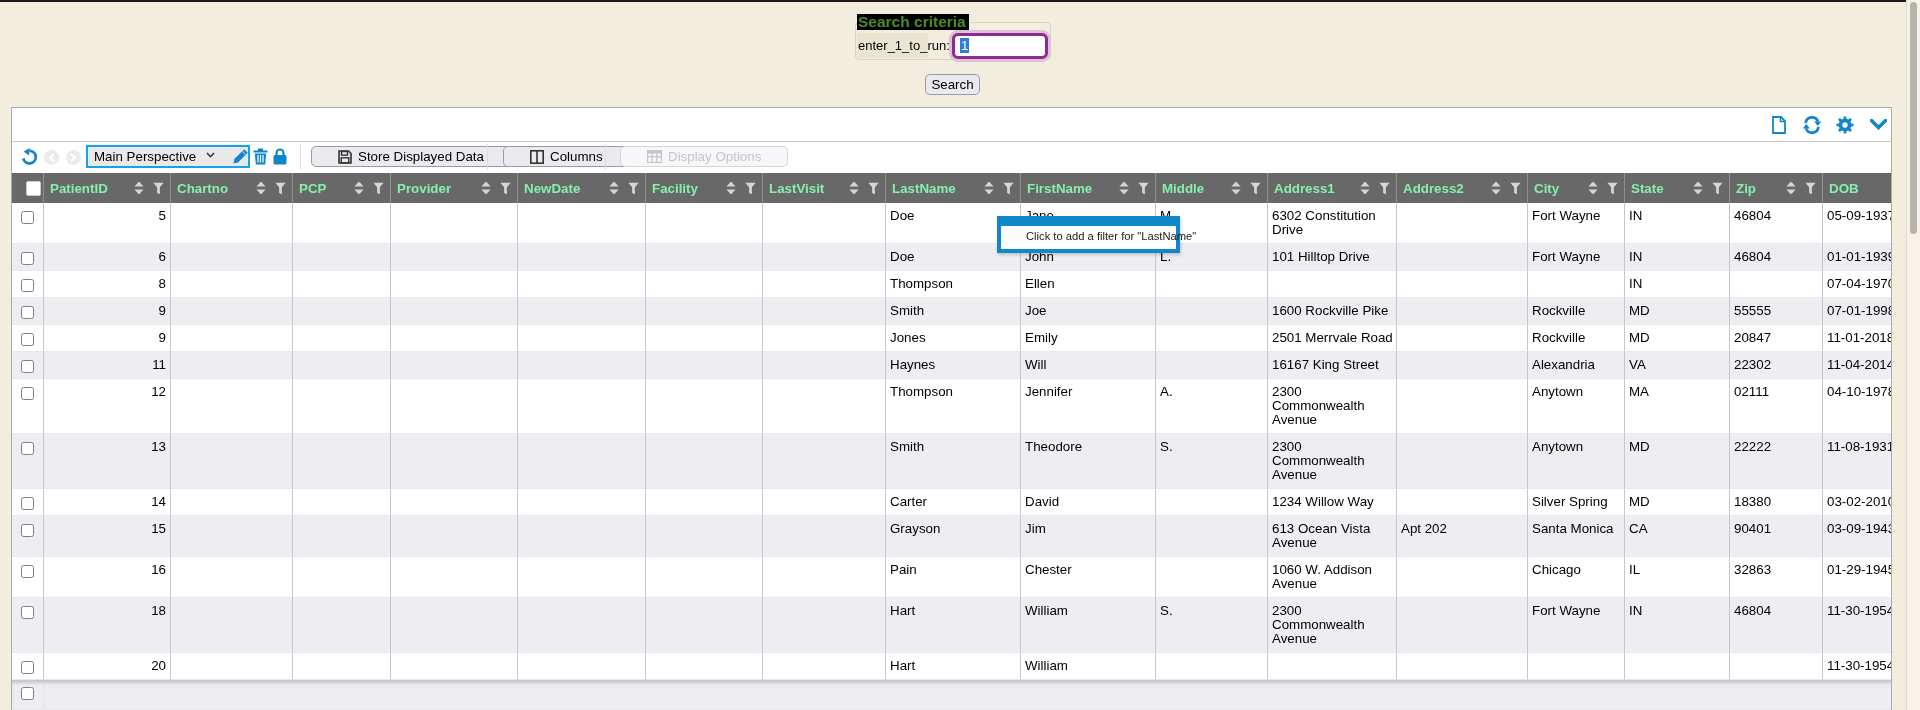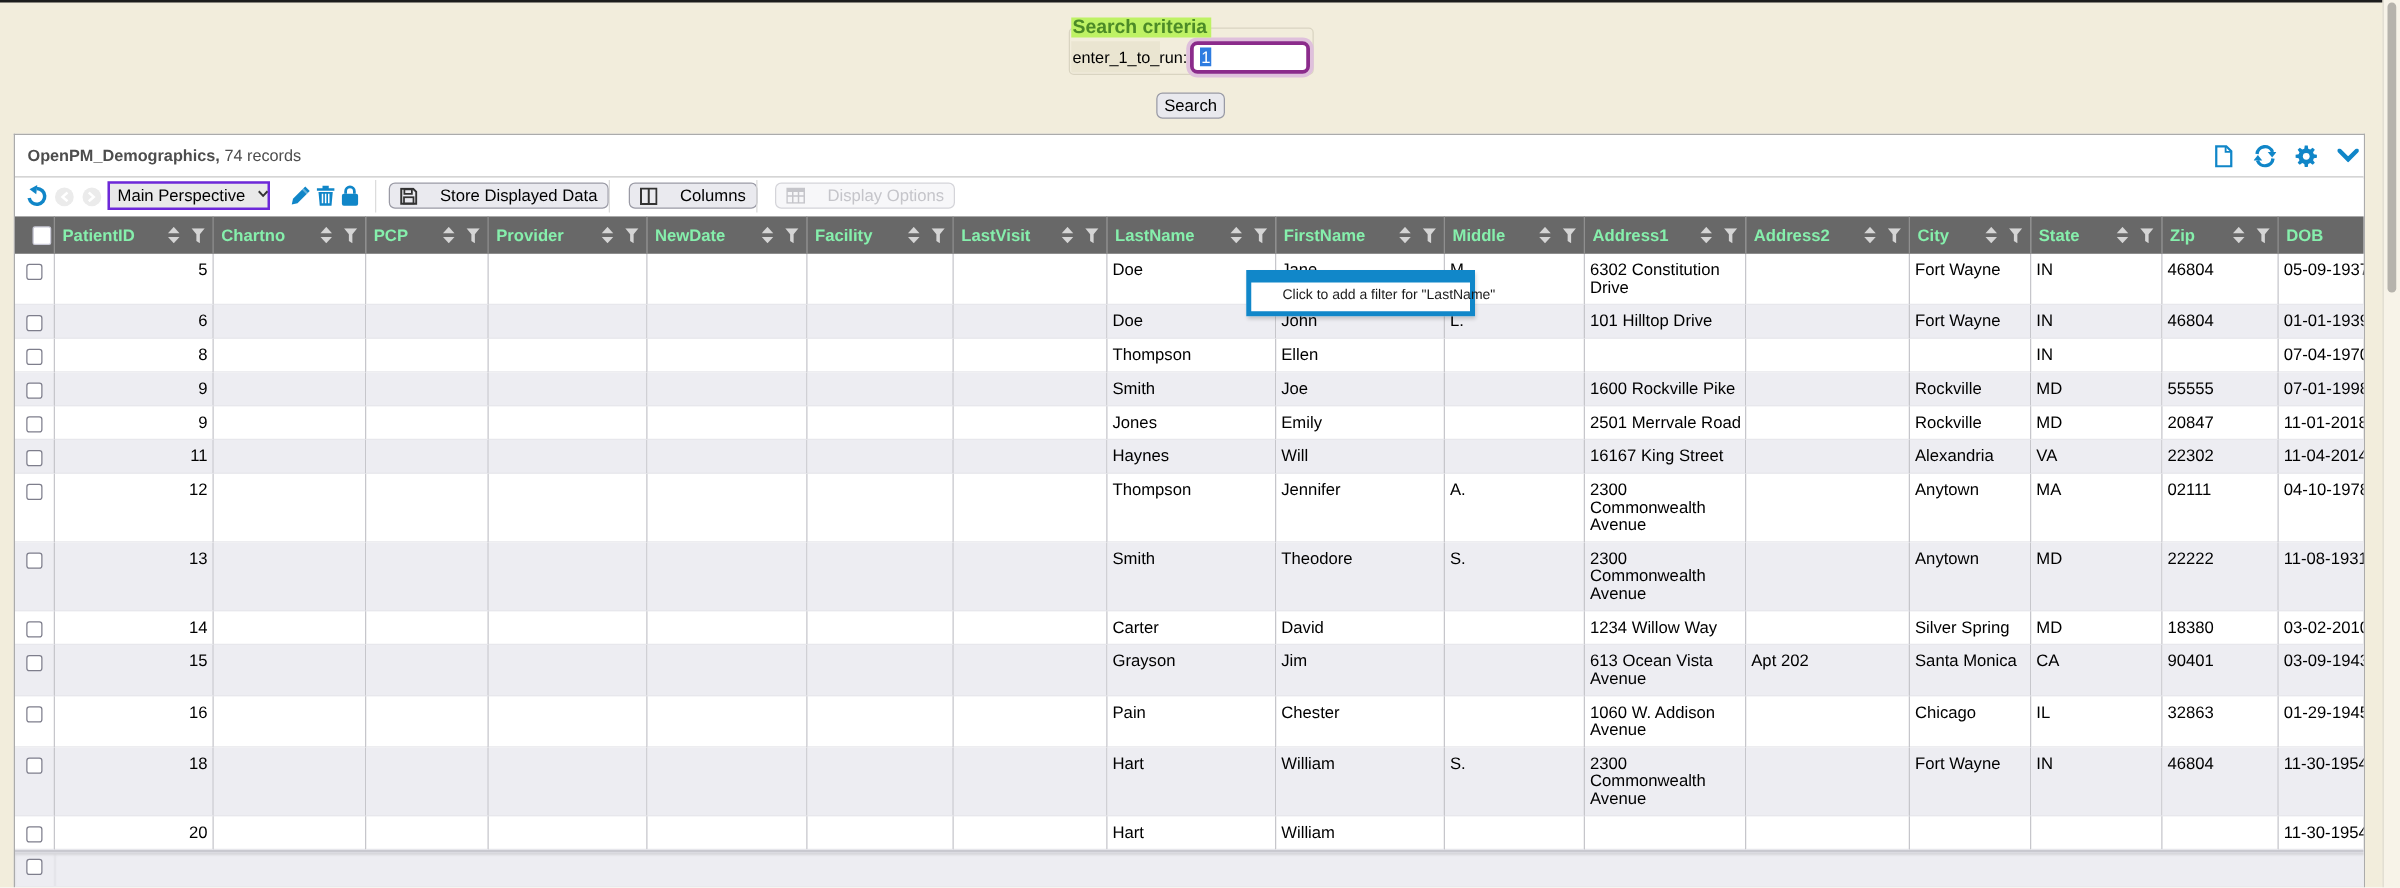--- a/index.html
+++ b/index.html
@@ -14,21 +14,21 @@
   
   .topbar { position:absolute; left:0; top:0; width:1920px; height:2px; background:#1c1c1c; z-index:40; }
 
   
   .fieldset {
     position:absolute; left:855px; top:22px; width:196px; height:38px;
     border:1px solid #d9d4c1; border-radius:4px;
   }
   .legend {
     position:absolute; left:857px; top:14px; z-index:2;
-    background:#bef264; padding:0 3px 0 1px;
+    background:#000000; padding:0 3px 0 1px;
     font-size:15.5px; font-weight:bold; color:#4c8b27; line-height:16px;
   }
   .field-label {
     position:absolute; left:857px; top:33px; width:71px; height:25px;
     background:#eae5d1; font-size:13px; color:#000;
     line-height:25px; padding-left:1px;
   }
   .text-input {
     position:absolute; left:952px; top:33px; width:96px; height:26px;
     background:#fff; border:3px solid #8b2b8b; border-radius:6px;
@@ -61,33 +61,33 @@
   
   .toolbar { position:absolute; left:0; top:35px; width:1879px; height:30px; background:#fff; }
   .tb-item { position:absolute; }
   .tb-sep { position:absolute; top:1px; width:1px; height:26px; background:#dcdcdc; }
   .undo-icon { left:8px; top:5px; width:18px; height:18px; }
   .nav-circle {
     position:absolute; top:7px; width:15px; height:15px; border-radius:50%;
     background:#ebebeb; display:flex; align-items:center; justify-content:center;
   }
   .perspective-select {
-    position:absolute; left:74px; top:2px; width:130px; height:23px;
-    background:#e9e9e9; border:2px solid #6d28d9;
+    position:absolute; left:74px; top:2px; width:164px; height:23px;
+    background:#e9e9e9; border:2px solid #0ea5e9;
     font-family:"Liberation Sans", sans-serif;
     font-size:13.3333px; color:#000; padding:0 2px 0 6px;
     -webkit-appearance:none; appearance:none; border-radius:0;
   }
   .select-chevron { position:absolute; left:194px; top:9px; pointer-events:none; }
   .tb-icon { position:absolute; top:5px; width:17px; height:17px; }
   .tb-btn {
     position:absolute; top:3px; height:21px;
     background:#eaeaef; border:1px solid #9a9aa5; border-radius:5px;
     font-family:"Liberation Sans", sans-serif; font-size:13.3333px; color:#000;
-    display:flex; align-items:center; padding:0 8px; gap:18px;
+    display:flex; align-items:center; padding:0 26px; gap:6px;
   }
   .tb-btn.disabled { background:#f7f7f9; border-color:#d4d4d9; color:#c5c5ca; }
 
   
   .table-wrap { position:absolute; left:0; top:65px; width:1879px; height:538px; overflow:hidden; }
   table { border-collapse:separate; border-spacing:0; table-layout:fixed; width:1917px; }
   th {
     background:#686868; color:#86efac; font-weight:bold; font-size:13.3333px;
     height:30px; text-align:left; padding:0 0 0 6px; position:relative;
     border-right:1px solid #8f8f8f; overflow:hidden; white-space:nowrap;
@@ -128,21 +128,20 @@
 <div class="topbar"></div>
 
 <div class="fieldset"></div>
 <span class="legend">Search criteria</span>
 <label class="field-label">enter_1_to_run:</label>
 <div class="text-input"><span class="sel">1</span></div>
 <button class="search-btn">Search</button>
 
 <div class="panel">
   <div class="panel-header">
-    <span class="panel-title"><b>OpenPM_Demographics,</b>&nbsp;<span>74 records</span></span>
     <div class="hicons" id="hicons">
         <span class="hicon">
           <svg width="16" height="18" viewBox="0 0 16 18">
             <path d="M2 1 h8 l4 4 v12 h-12 z" fill="none" stroke="#1086c8" stroke-width="1.8"></path>
             <path d="M9.5 1.5 v4 h4" fill="none" stroke="#1086c8" stroke-width="1.5"></path>
           </svg>
         </span>
         <span class="hicon">
           <svg width="18" height="18" viewBox="0 0 18 18">
             <g fill="none" stroke="#1086c8" stroke-width="2.7">

